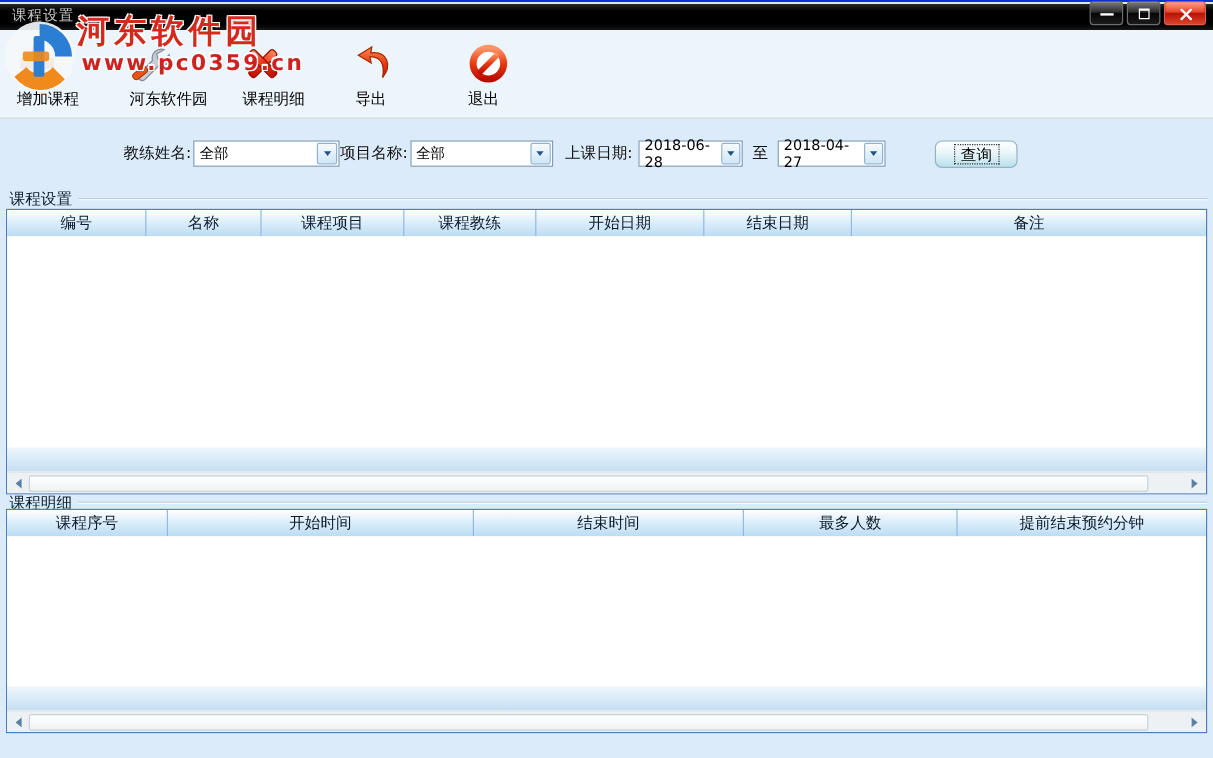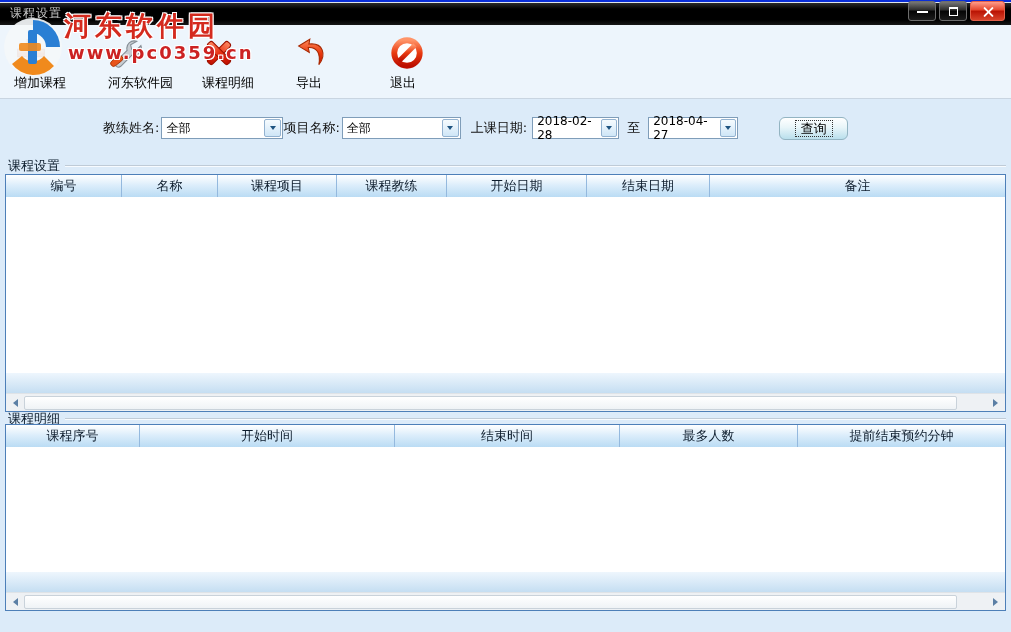--- a/index.html
+++ b/index.html
@@ -214,21 +214,21 @@
         </div>
         <span class="flabel">项目名称:</span>
         <div class="combo w-proj">
           <span class="cval">全部</span>
           <span class="cbtn">
               <i class="chev"></i>
             </span>
         </div>
         <span class="flabel zhi" style="margin-left:10px">上课日期:</span>
         <div class="combo w-date">
-          <span class="cval">2018-02-28</span>
+          <span class="cval">2018-06-28</span>
           <span class="cbtn">
               <i class="chev"></i>
             </span>
         </div>
         <span class="flabel zhi">至</span>
         <div class="combo w-date2">
           <span class="cval">2018-04-27</span>
           <span class="cbtn">
               <i class="chev"></i>
             </span>

